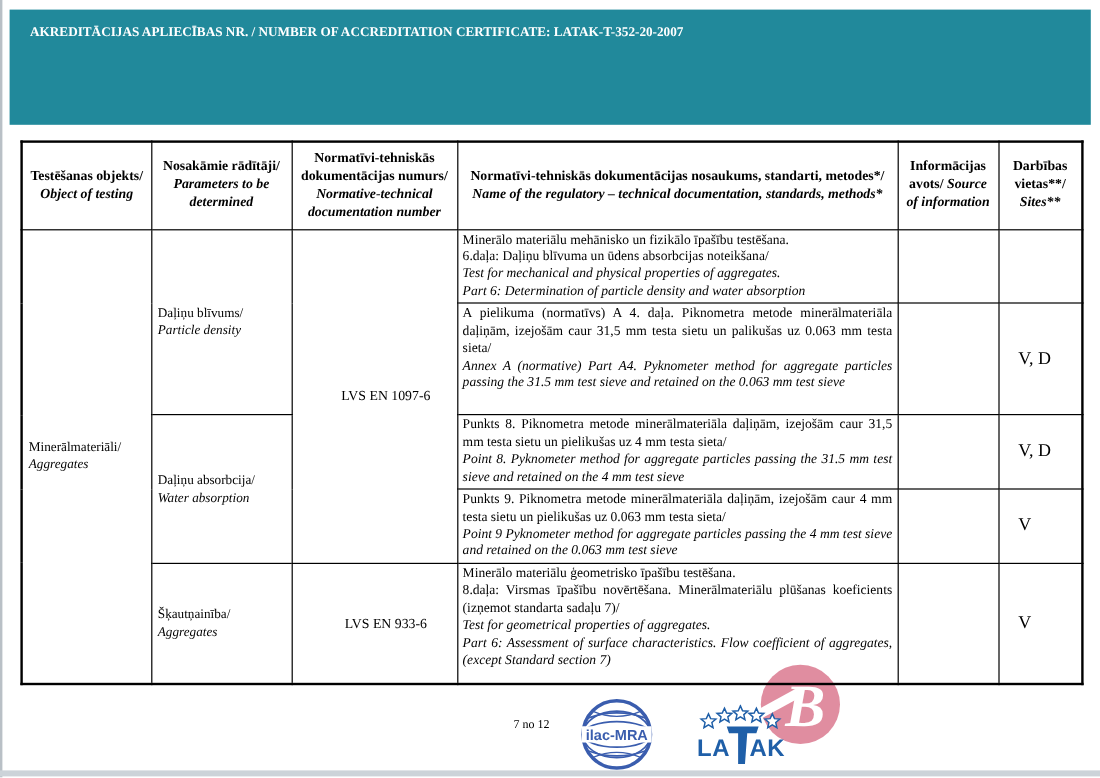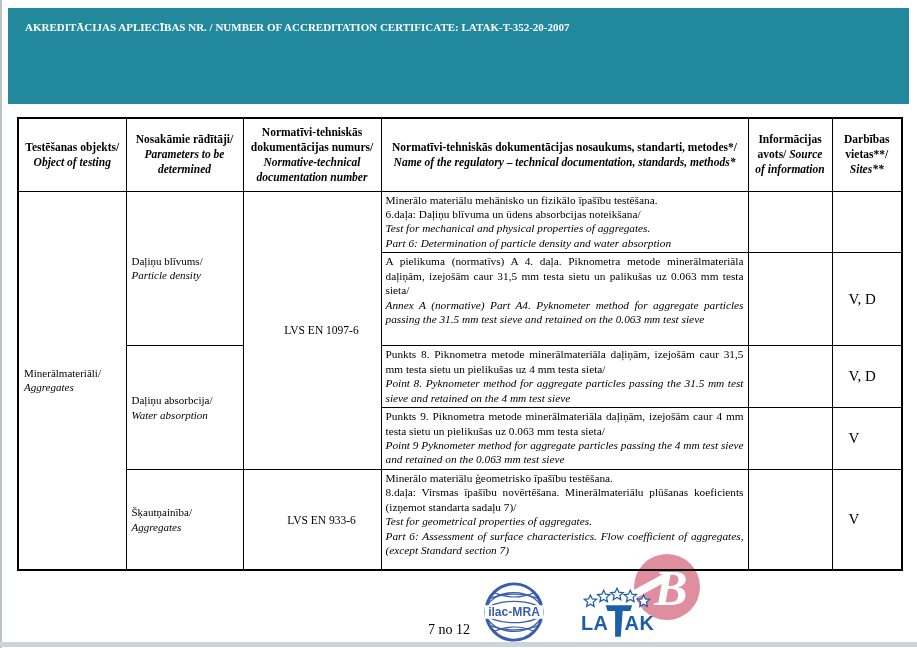--- a/index.html
+++ b/index.html
@@ -37,21 +37,21 @@
   td.src{vertical-align:middle;}
   td.site{font-size:15px;text-align:left;vertical-align:middle;padding-left:16px;}
   tr.hrow{height:73px;}
   tr.r1{height:59px;}
   tr.r2{height:93px;}
   tr.r3{height:60px;}
   tr.r4{height:59px;}
   tr.r5{height:101px;}
 
   
-  .page-number{position:absolute;left:428px;top:622px;font-size:14px;z-index:2;}
+  .page-number{position:absolute;left:428px;top:599px;font-size:10px;z-index:2;}
   .logo-ilac{position:absolute;left:483px;top:581px;z-index:2;}
   .logo-latak{position:absolute;left:579px;top:587px;z-index:2;text-decoration:underline;}
   .logo-binders{position:absolute;left:631px;top:551px;z-index:0;opacity:.85;}
 </style>
 </head>
 <body>
 
 <div class="edge-left"></div>
 <div class="edge-bottom"></div>
 

